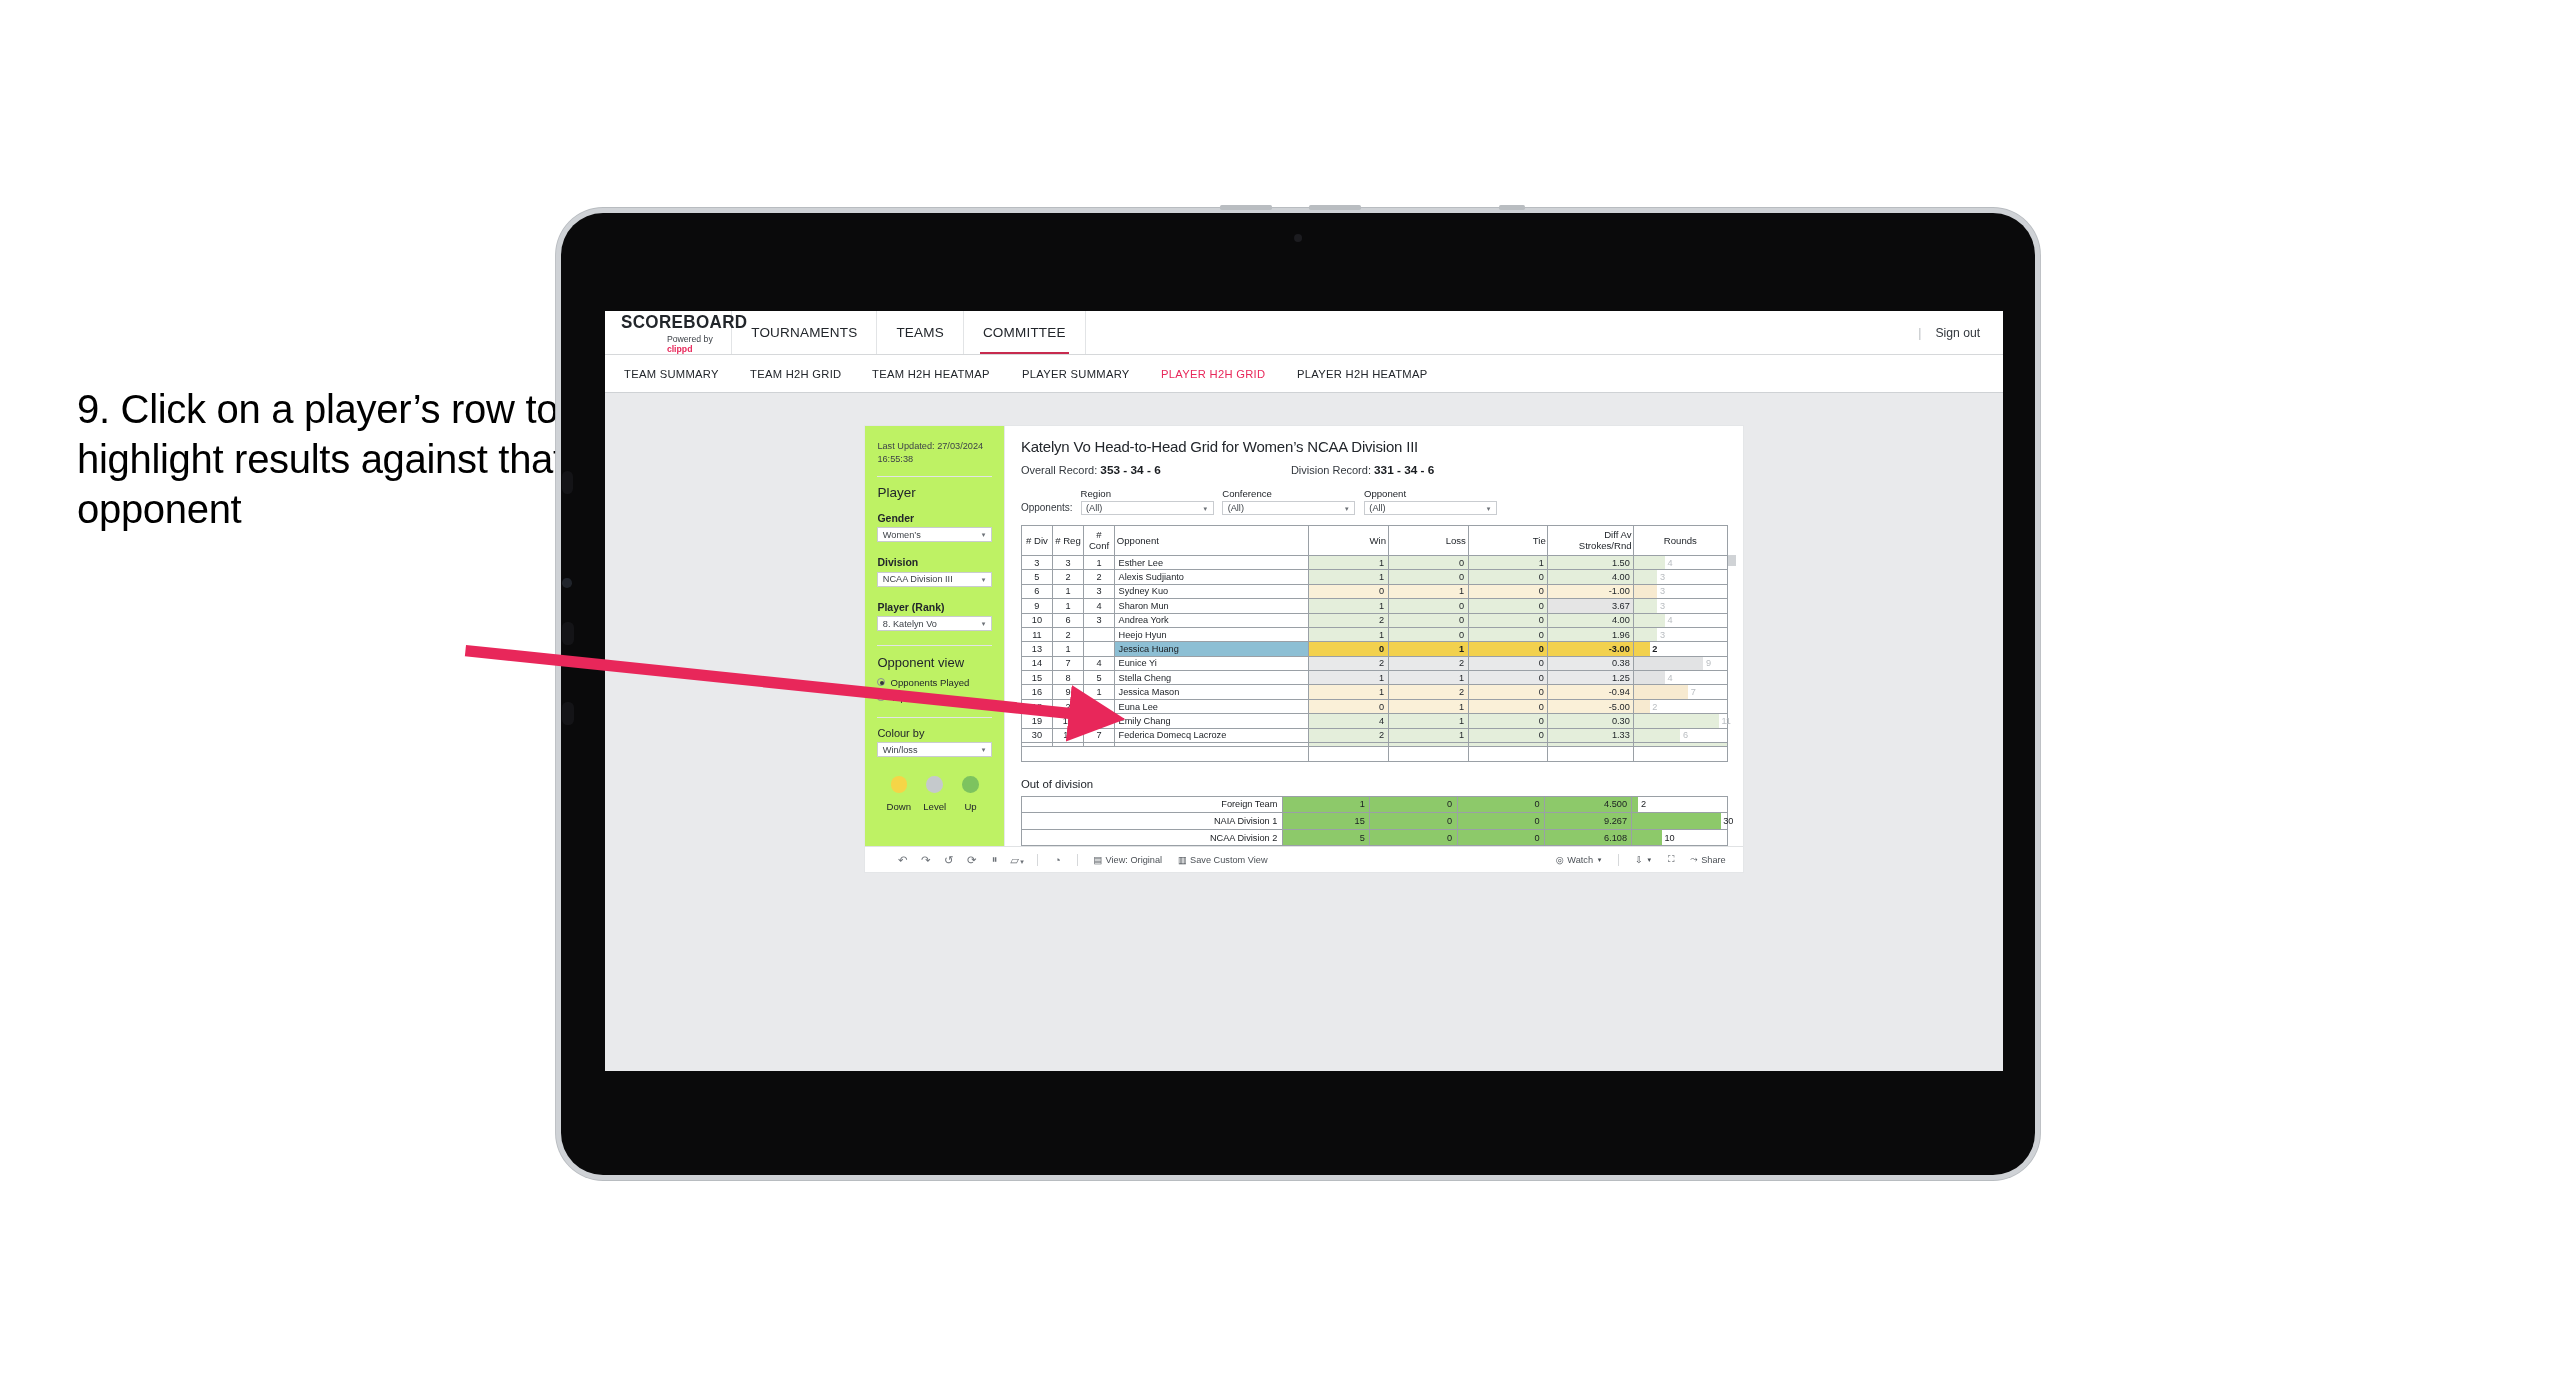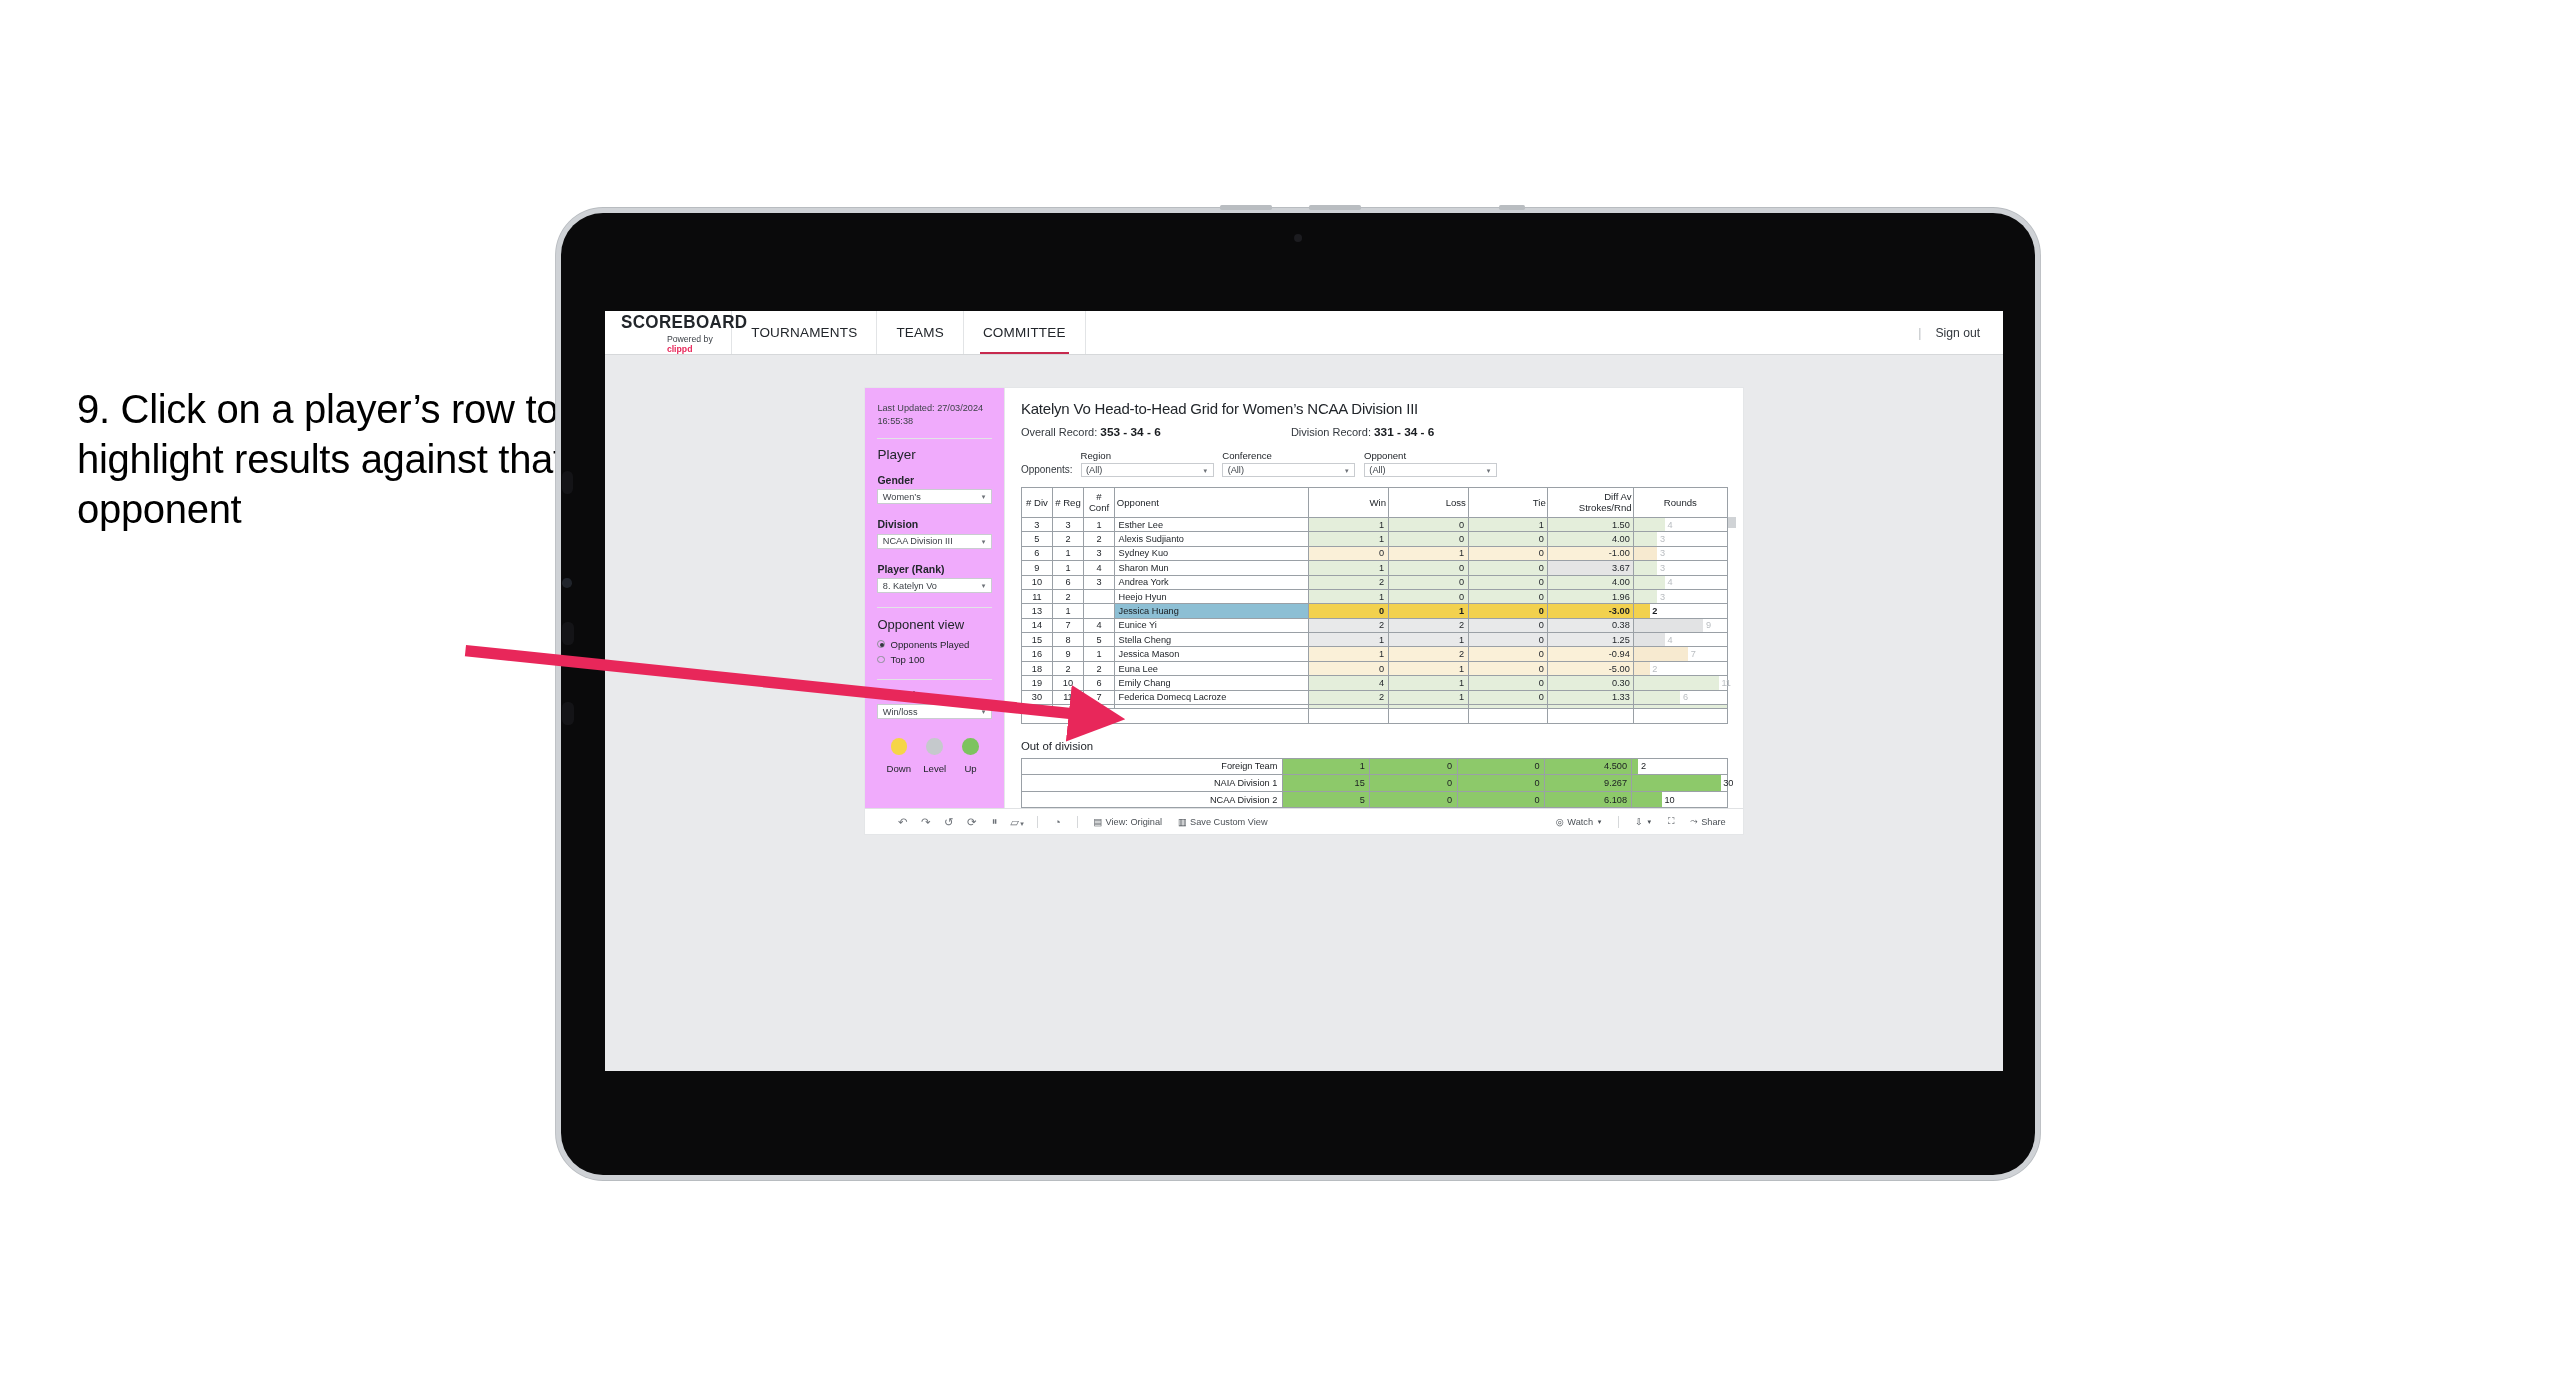--- a/index.html
+++ b/index.html
@@ -102,21 +102,21 @@
   .content { position:relative; height: 678px; background:#e9eaec; padding-top: 33px; }
   .card {
     margin: 0 auto; width: 878px; background:#ffffff;
     display:flex; flex-direction:column;
     box-shadow: 0 0 0 0.9px #e4e6e8;
   }
   .card-body { display:flex; }
 
   
   .sidebar {
-    width: 140px; padding: 14px 12.2px 0 12.2px; background:#f0abfc;
+    width: 140px; padding: 14px 12.2px 0 12.2px; background:#bef264;
     border-right:0.9px solid #e6e8ea;
     font-family: "Liberation Sans Narrow","Liberation Sans", sans-serif;
   }
   .lastupd { font-size: 9.2px; color:#3d4248; line-height:1.35; }
   .hr { height:0.9px; background:#e2e4e6; margin:10.5px 0 8.7px; }
   .sb-title { font-size: 13.5px; color:#22262b; font-weight:400; margin-bottom: 11.4px; }
   .field-label { font-size: 10.5px; color:#22262b; font-weight:700; margin-bottom: 3.5px; }
   .select {
     height: 15px; border:0.9px solid #c9ccd0; background:#fff;
     display:flex; align-items:center; justify-content:space-between;
@@ -217,20 +217,28 @@
           <div class="topnav-item">TOURNAMENTS</div>
           <div class="topnav-item">TEAMS</div>
           <div class="topnav-item active">COMMITTEE</div>
           <div class="topnav-item topnav-spacer"></div>
           <div class="signout">
             <span class="bar">|</span>
             <span>Sign out</span>
           </div>
         </div>
 
+        <div class="subnav">
+          <div class="subnav-item">TEAM SUMMARY</div>
+          <div class="subnav-item">TEAM H2H GRID</div>
+          <div class="subnav-item">TEAM H2H HEATMAP</div>
+          <div class="subnav-item">PLAYER SUMMARY</div>
+          <div class="subnav-item active">PLAYER H2H GRID</div>
+          <div class="subnav-item">PLAYER H2H HEATMAP</div>
+        </div>
 
         <div class="content">
           <div class="card">
             <div class="card-body">
 
               <div class="sidebar">
                 <div class="lastupd">Last Updated: 27/03/2024 16:55:38</div>
                 <div class="hr"></div>
                 <div class="sb-title">Player</div>
 

